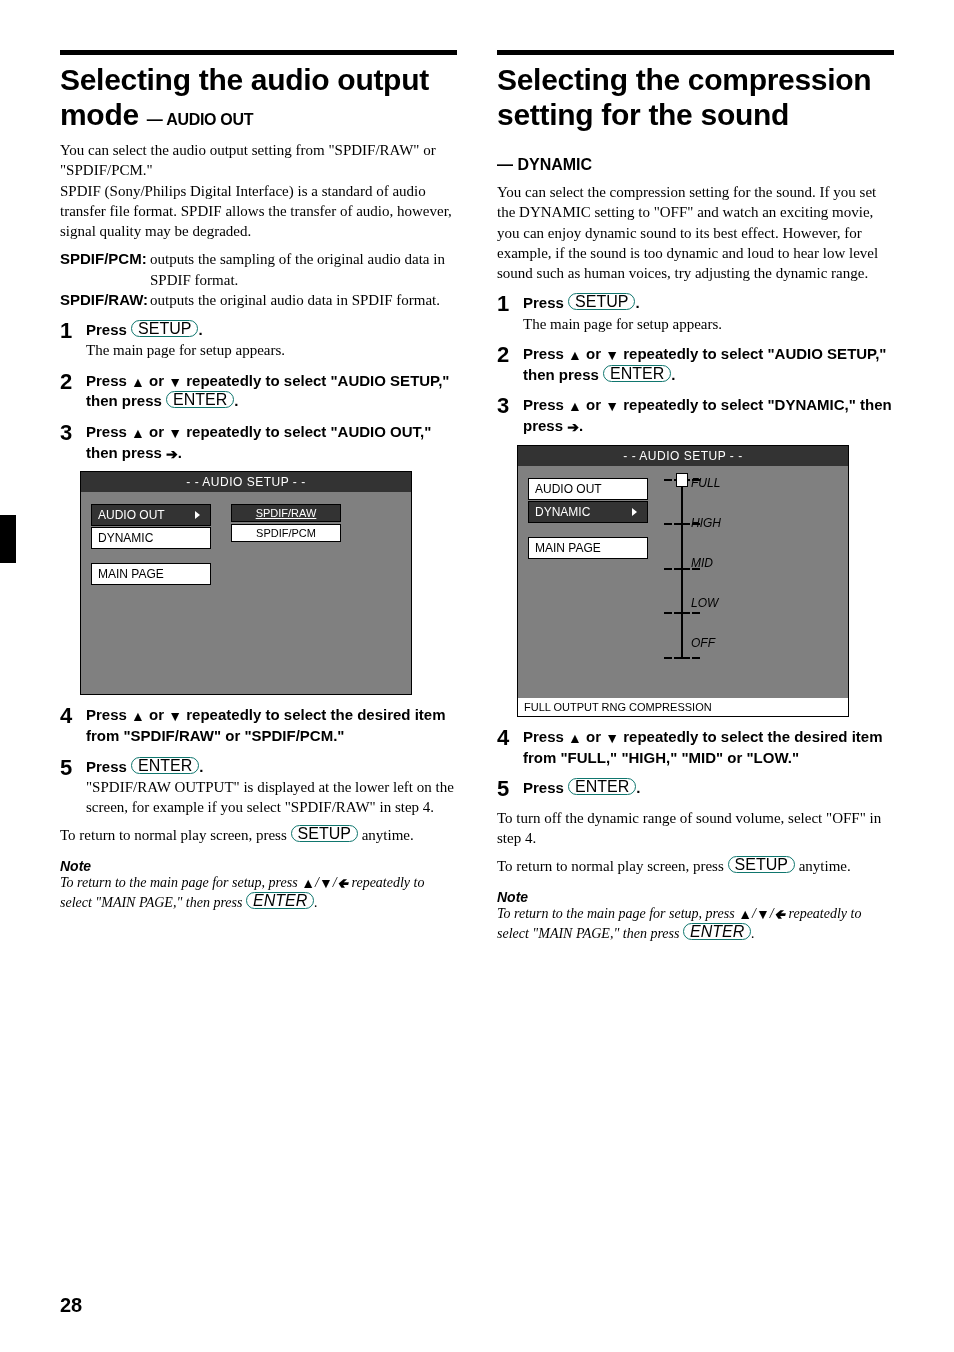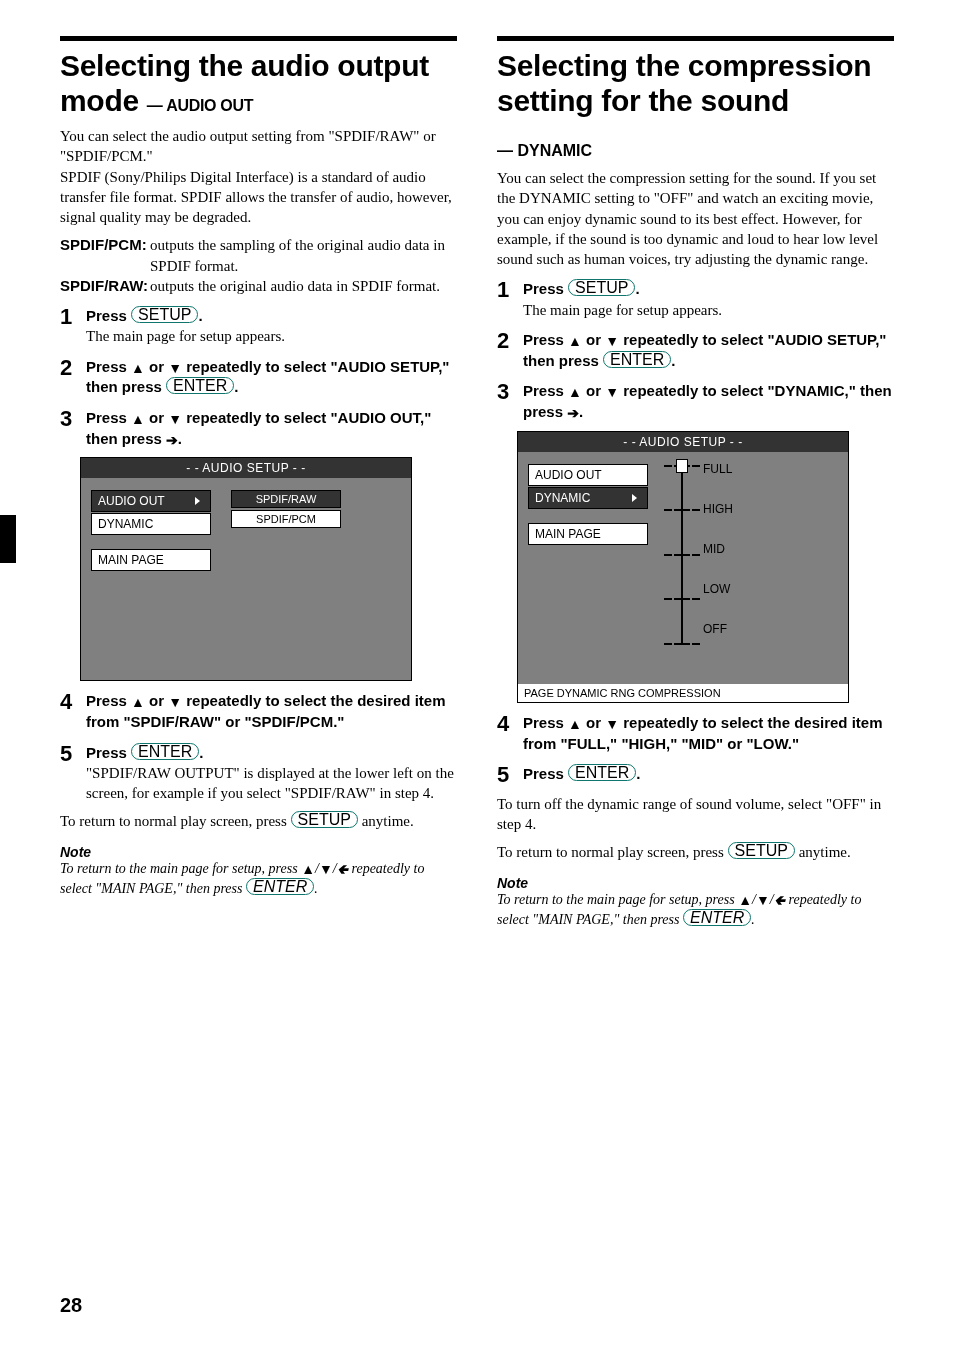--- a/index.html
+++ b/index.html
@@ -4,21 +4,21 @@
 <style>
   body {
     margin: 0;
     padding: 0;
     font-family: Arial, Helvetica, sans-serif;
     background: #fff;
     color: #000;
     width: 954px;
   }
   .page {
-    padding: 36px 60px 40px 60px;
+    padding: 50px 60px 40px 60px;
     box-sizing: border-box;
     position: relative;
     min-height: 1352px;
   }
   .cols {
     display: flex;
     gap: 40px;
   }
   .col { flex: 1; min-width: 0; }
   .rule {
@@ -116,40 +116,40 @@
     border: 1px solid #000;
     background: #fff;
     color: #000;
     width: 110px;
     padding: 2px 5px;
     margin-bottom: 2px;
     font-size: 11px;
     text-align: center;
     box-sizing: border-box;
   }
-  .osd-opt.sel { background: #333; color: #fff; }
+  .osd-opt.sel { background: #333; color: #fff; text-decoration: underline; }
   .osd-status {
     background: #fff;
     padding: 3px 6px;
     font-size: 11px;
   }
   .tri {
     width: 0; height: 0;
     border-top: 4px solid transparent;
     border-bottom: 4px solid transparent;
     border-left: 5px solid currentColor;
     display: inline-block;
     margin-right: 4px;
   }
 
   
   .slider-col {
     position: absolute;
     left: 155px; top: 5px;
-    display: flex; gap: 12px;
+    display: flex;  font-style: italic;
   }
   .slider-track {
     width: 18px;
     display: flex; flex-direction: column; justify-content: space-between;
     align-items: center;
     position: relative;
     padding-top: 8px;
   }
   .slider-line {
     position: absolute; left: 50%; top: 10px; bottom: 0;
@@ -350,21 +350,21 @@
             </div>
             <div class="slider-labels">
               <div>FULL</div>
               <div>HIGH</div>
               <div>MID</div>
               <div>LOW</div>
               <div>OFF</div>
             </div>
           </div>
         </div>
-        <div class="osd-status">PAGE DYNAMIC RNG COMPRESSION</div>
+        <div class="osd-status">FULL OUTPUT RNG COMPRESSION</div>
       </div>
 
       <div class="step">
         <div class="step-num">4</div>
         <div class="step-body">
           <span>Press </span><span class="arrow">▲</span><span> or </span><span class="arrow">▼</span><span> repeatedly to select the desired item from "FULL," "HIGH," "MID" or "LOW."</span>
         </div>
       </div>
 
       <div class="step">

